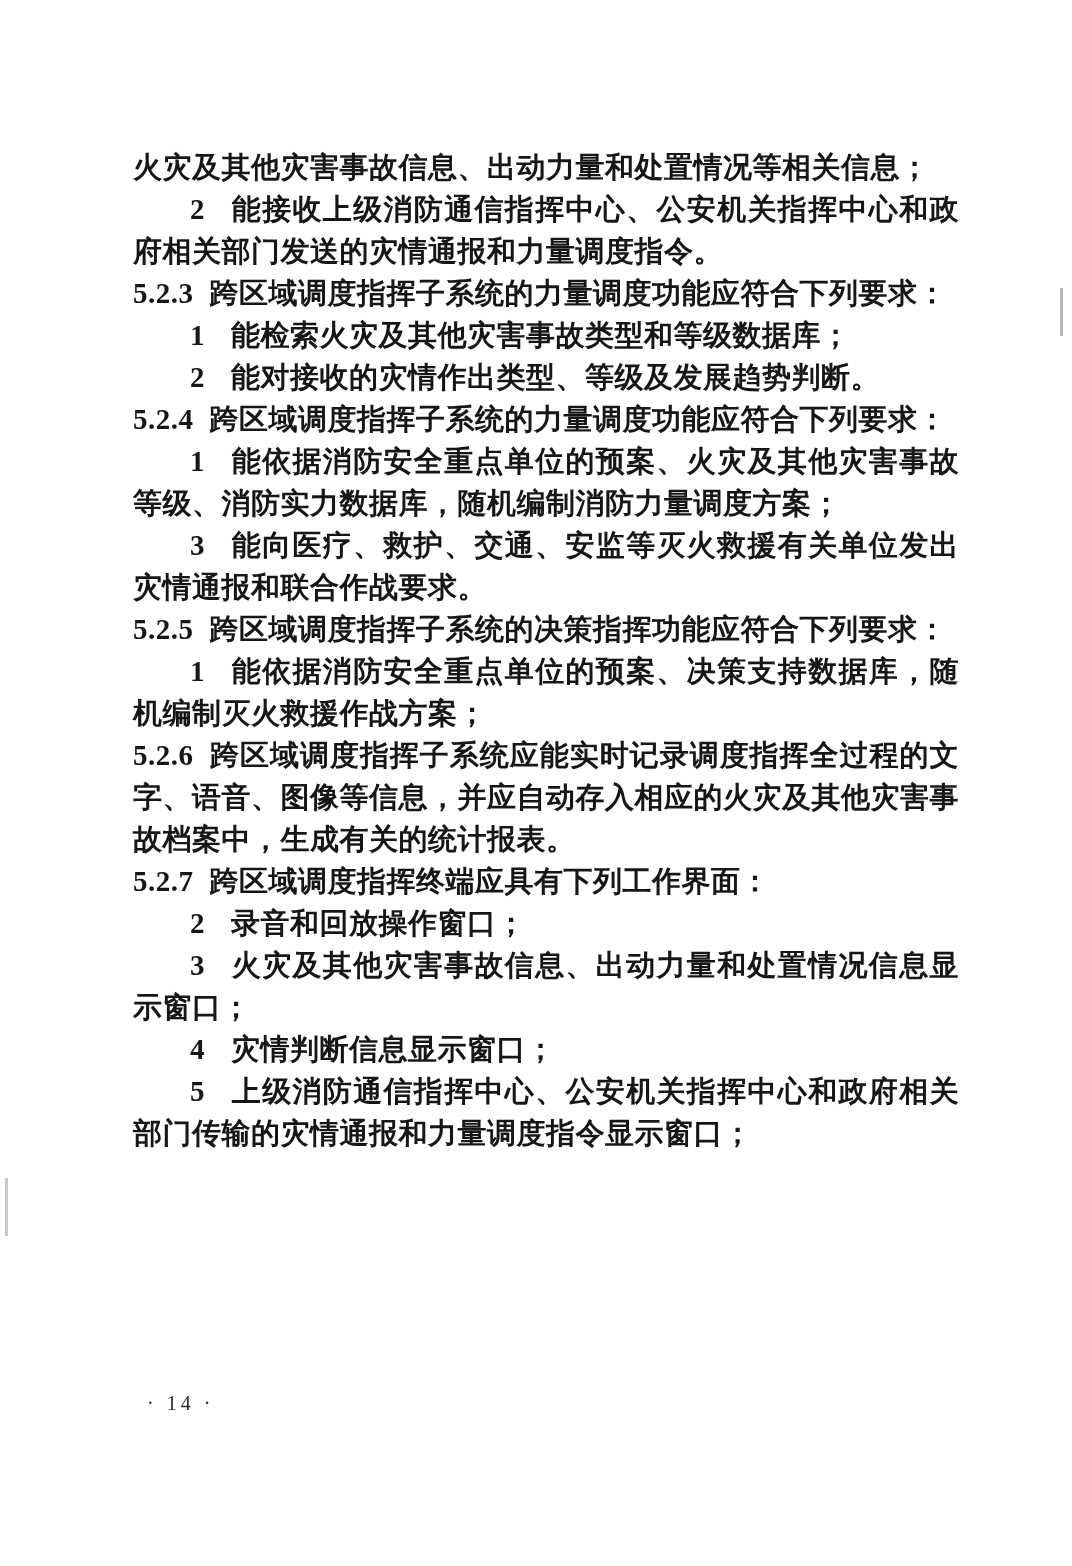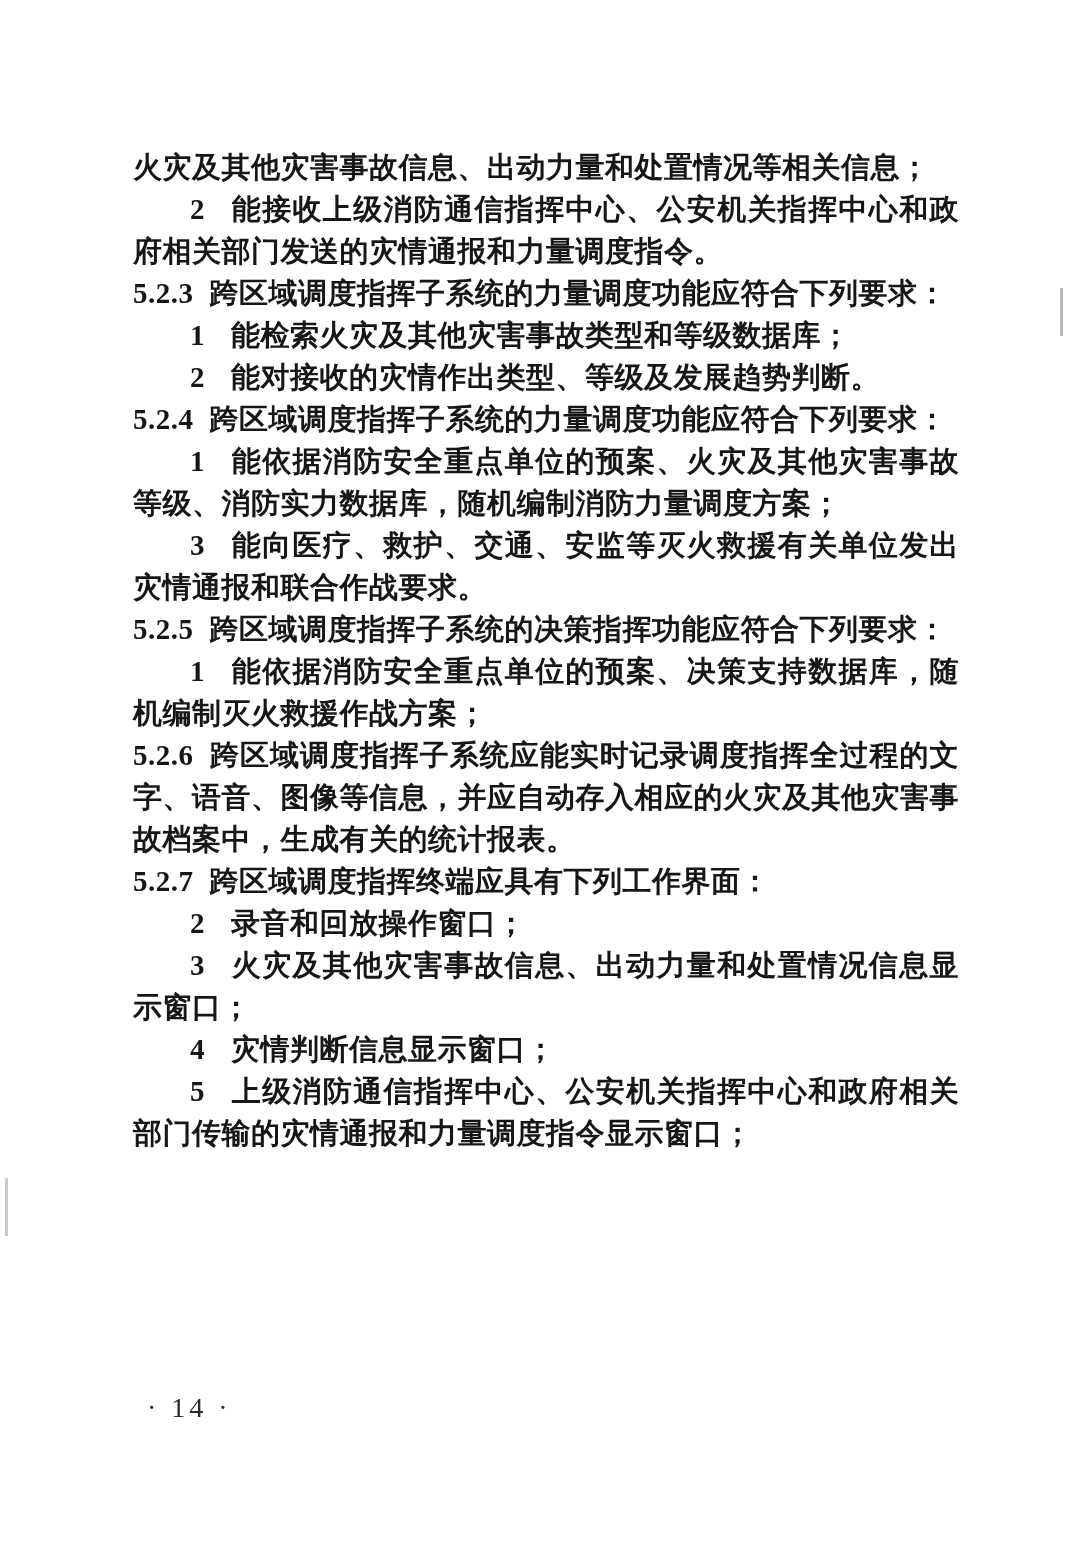--- a/index.html
+++ b/index.html
@@ -44,21 +44,21 @@
   .para.item .label {
     margin-right: 26px;
   }
   .para.continuation {
     text-indent: 0;
   }
   .footer {
     position: absolute;
     left: 147px;
     top: 1392px;
-    font-size: 28px;
+    font-size: 20px;
     font-weight: 400;
     letter-spacing: 4px;
     color: #2a2a2a;
   }
   .artifact {
     position: absolute;
     background: #b9b9b9;
   }
   .artifact.right {
     left: 1060px;

